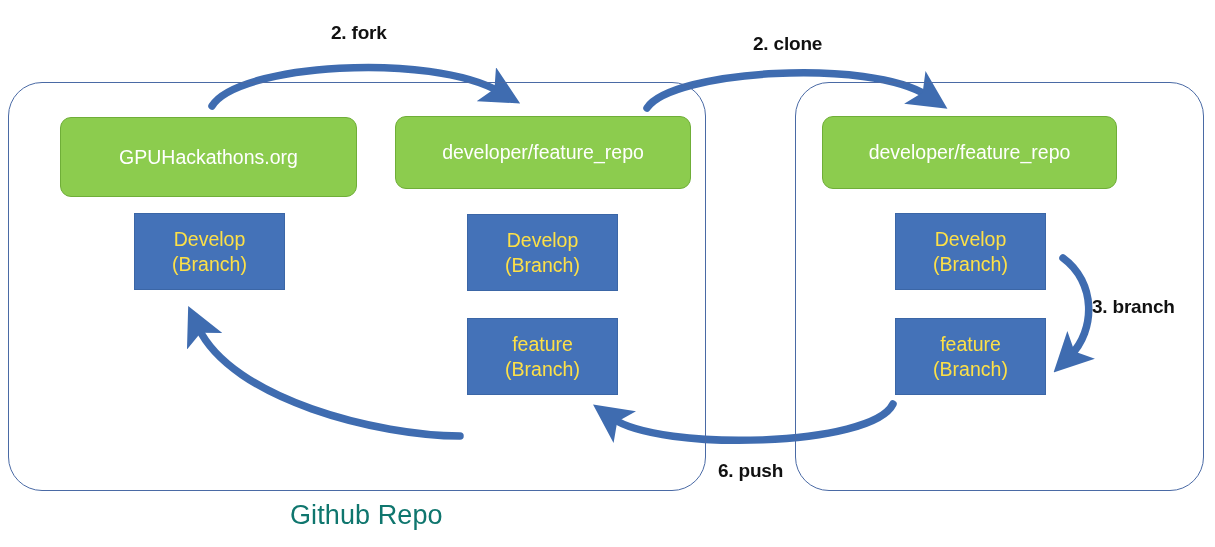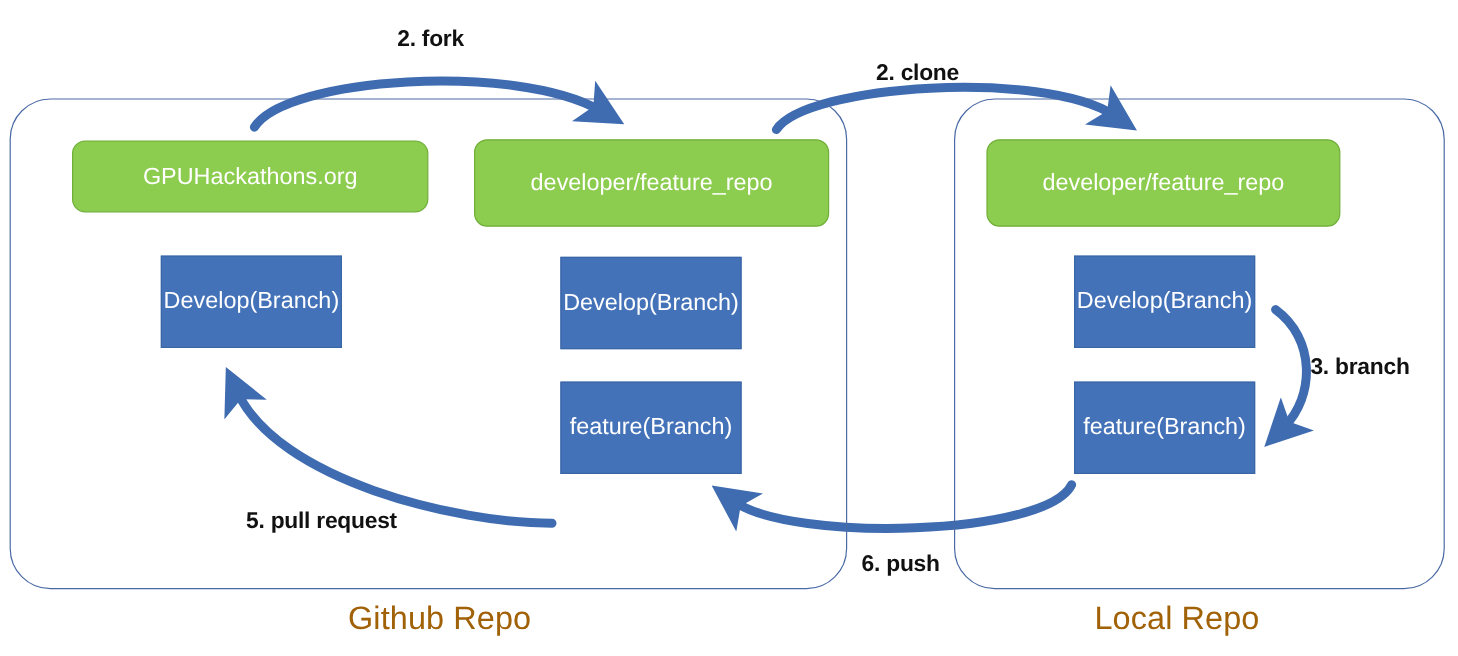--- a/index.html
+++ b/index.html
@@ -32,54 +32,54 @@
     background: transparent;
     box-sizing: border-box;
   }
   #github-container { left: 8px;  top: 82px; width: 698px; height: 409px; }
   #local-container  { left: 795px; top: 82px; width: 409px; height: 409px; }
 
   
   .repo-label {
     position: absolute;
     font-size: 27px;
-    color: #a16207;
+    color: #0f766e;
     white-space: nowrap;
     letter-spacing: 0.1px;
   }
   #github-label { left: 290px; top: 500px; }
   #local-label  { left: 912px; top: 500px; }
 
   
   .repo-node {
     position: absolute;
     background: #8ccc4e;
     border: 1px solid #6fae38;
     border-radius: 11px;
     color: #ffffff;
     font-size: 19.5px;
     display: flex;
     align-items: center;
     justify-content: center;
     box-sizing: border-box;
     text-align: center;
   }
-  #node-gpuhack        { left: 60px;  top: 117px; width: 297px; height: 60px; }
+  #node-gpuhack        { left: 60px;  top: 117px; width: 297px; height: 80px; }
   #node-fork-repo      { left: 395px; top: 116px; width: 296px; height: 73px; }
   #node-local-repo     { left: 822px; top: 116px; width: 295px; height: 73px; }
 
   
   .branch-node {
     position: absolute;
     background: #4472b8;
     border: 1px solid #3b66a6;
-    color: #ffffff;
+    color: #fde047;
     font-size: 19.5px;
     display: flex;
-    flex-direction: row;
+    flex-direction: column;
     align-items: center;
     justify-content: center;
     line-height: 1.28;
     box-sizing: border-box;
     text-align: center;
   }
   #branch-gh-develop     { left: 134px; top: 213px; width: 151px; height: 77px; }
   #branch-fork-develop   { left: 467px; top: 214px; width: 151px; height: 77px; }
   #branch-fork-feature   { left: 467px; top: 318px; width: 151px; height: 77px; }
   #branch-local-develop  { left: 895px; top: 213px; width: 151px; height: 77px; }
@@ -88,21 +88,21 @@
   
   .step-label {
     position: absolute;
     font-size: 19px;
     font-weight: bold;
     color: #111111;
     white-space: nowrap;
     letter-spacing: -0.2px;
   }
   #label-fork         { left: 331px;  top: 22px; }
-  #label-clone        { left: 730px;  top: 33px; margin-top: 18px; }
+  #label-clone        { left: 753px;  top: 33px; }
   #label-branch       { left: 1092px; top: 296px; }
   #label-push         { left: 718px;  top: 460px; }
   #label-pullrequest  { left: 205px;  top: 424px; }
 </style>
 </head>
 <body>
 
 <div id="canvas">
 
   <svg id="arrow-layer" viewBox="0 0 1215 547" width="1215" height="547">
@@ -160,18 +160,16 @@
 
   <div class="branch-node" id="branch-local-feature">
     <span>feature</span>
     <span>(Branch)</span>
   </div>
 
   <div class="step-label" id="label-fork">2. fork</div>
   <div class="step-label" id="label-clone">2. clone</div>
   <div class="step-label" id="label-branch">3. branch</div>
   <div class="step-label" id="label-push">6. push</div>
-  <div class="step-label" id="label-pullrequest">5. pull request</div>
 
   <div class="repo-label" id="github-label">Github Repo</div>
-  <div class="repo-label" id="local-label">Local Repo</div>
 
 </div>
 
 </body></html>

